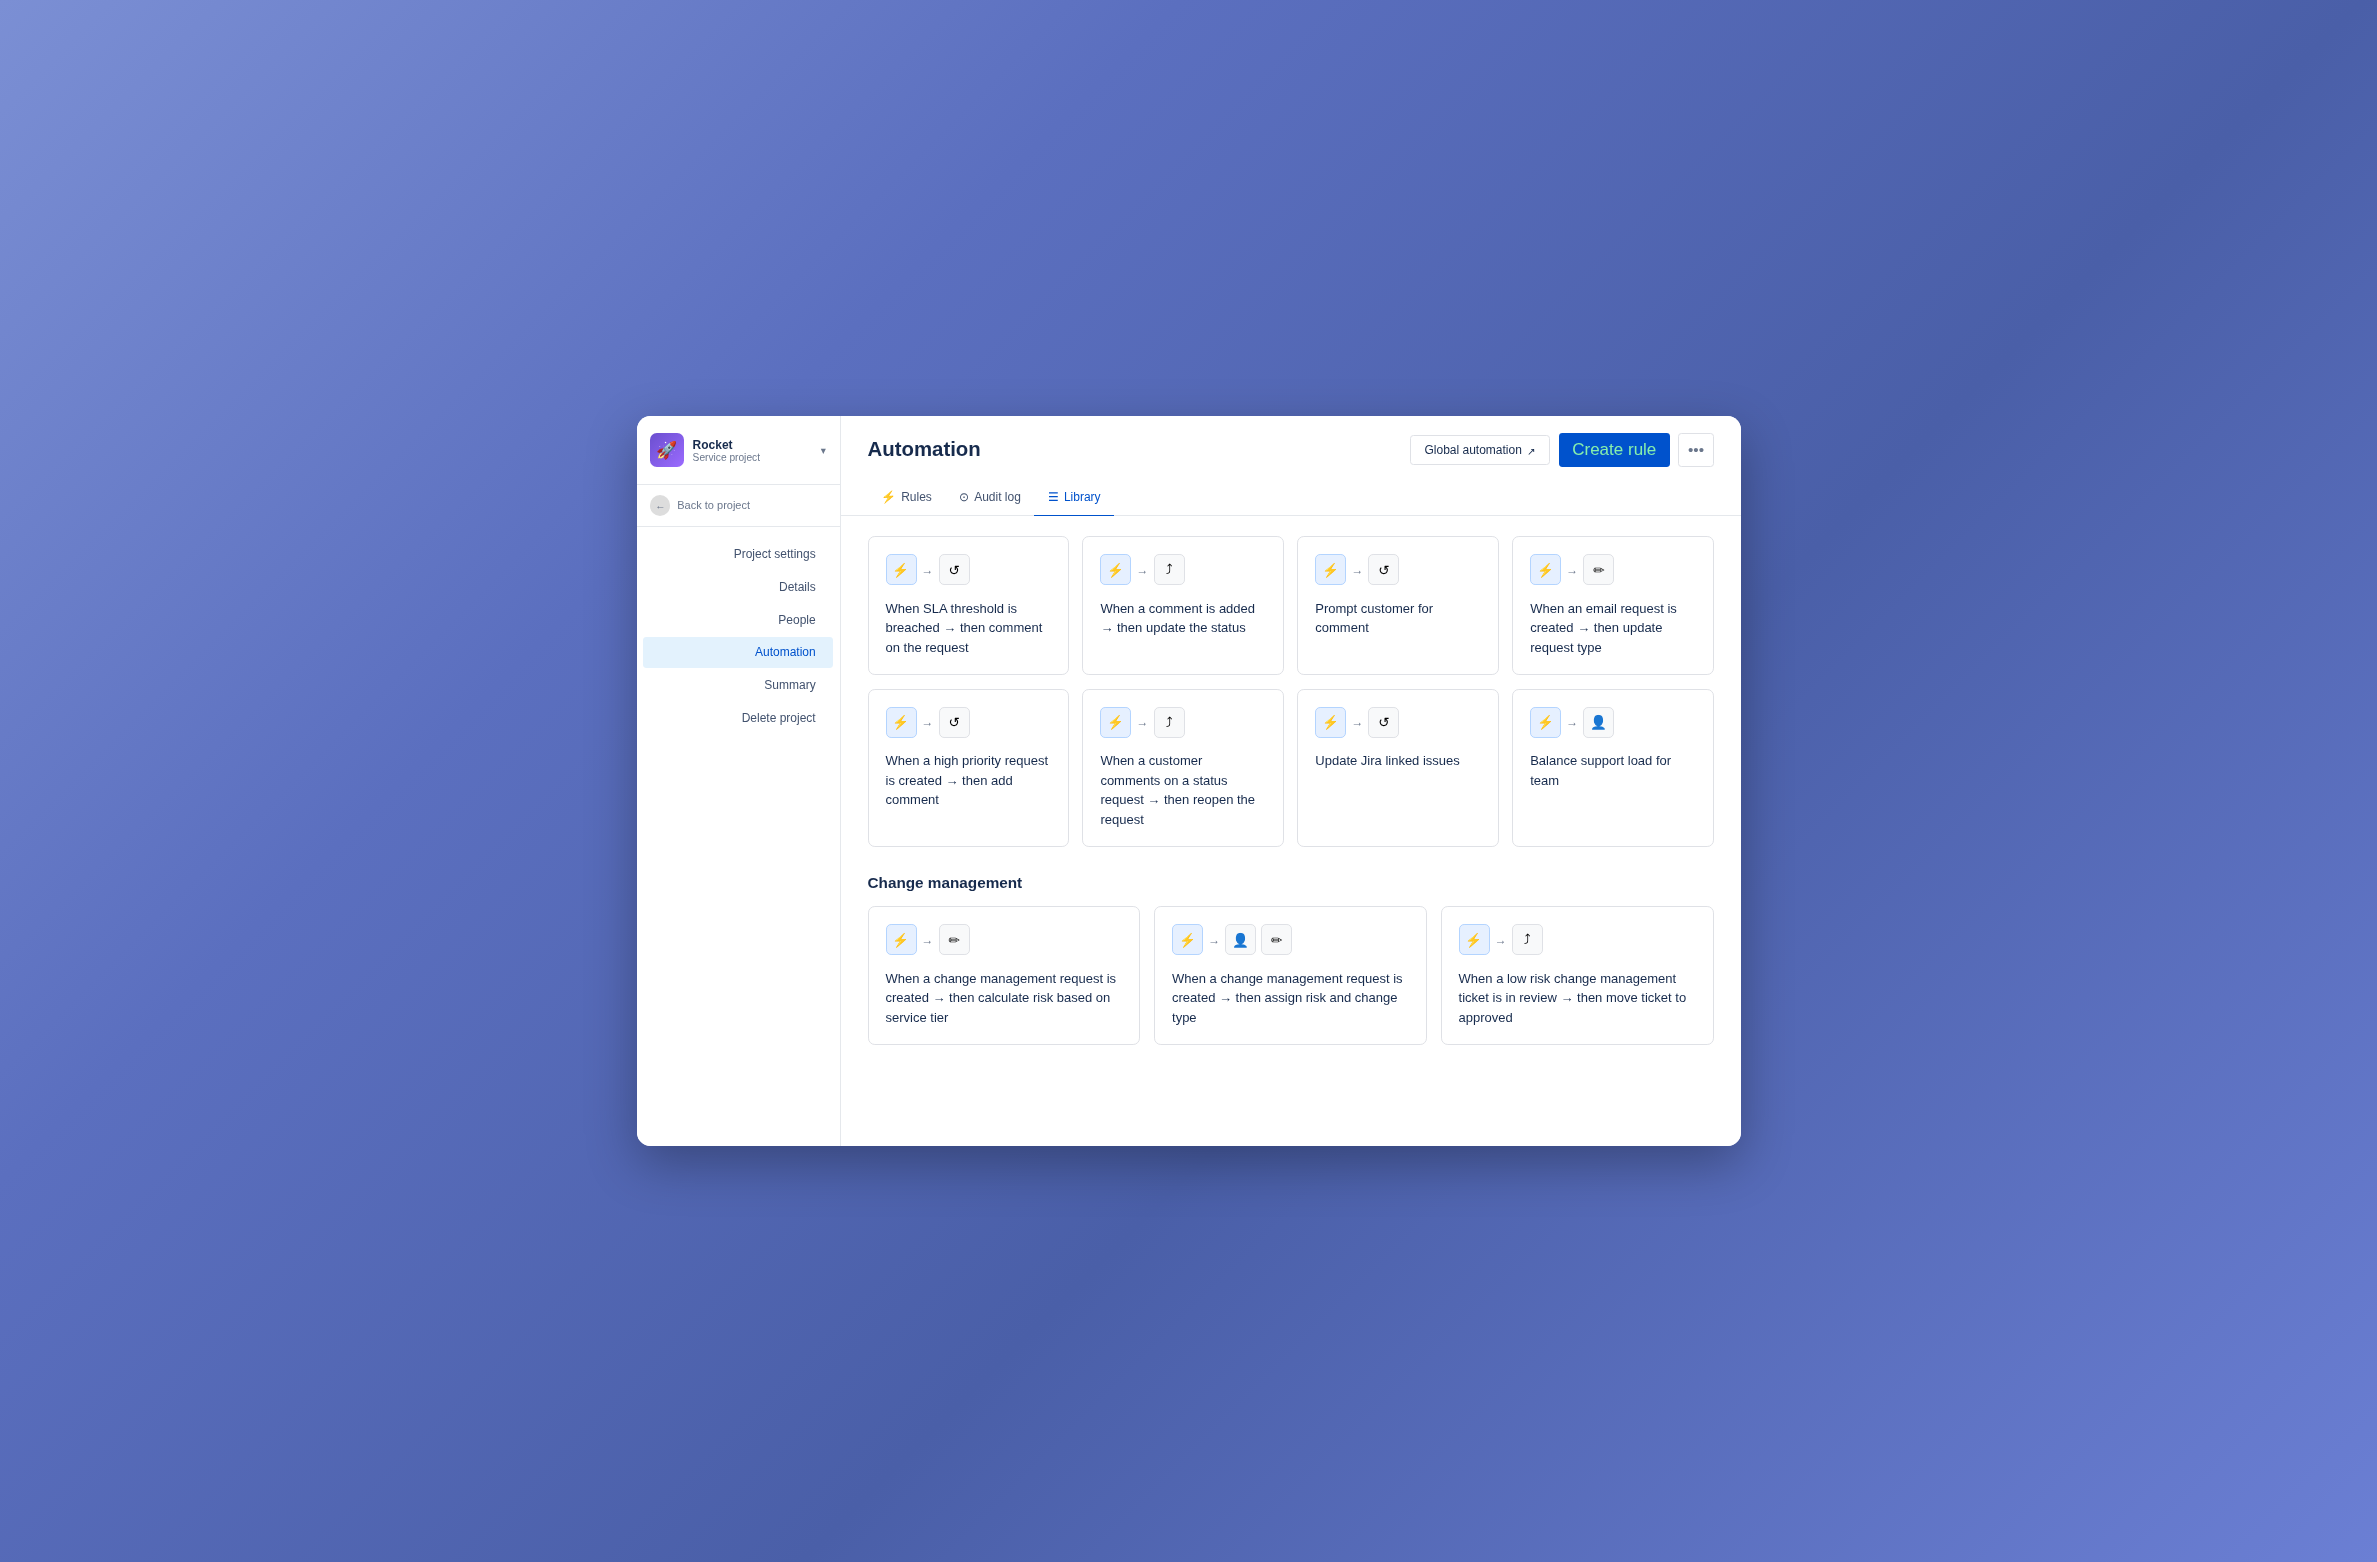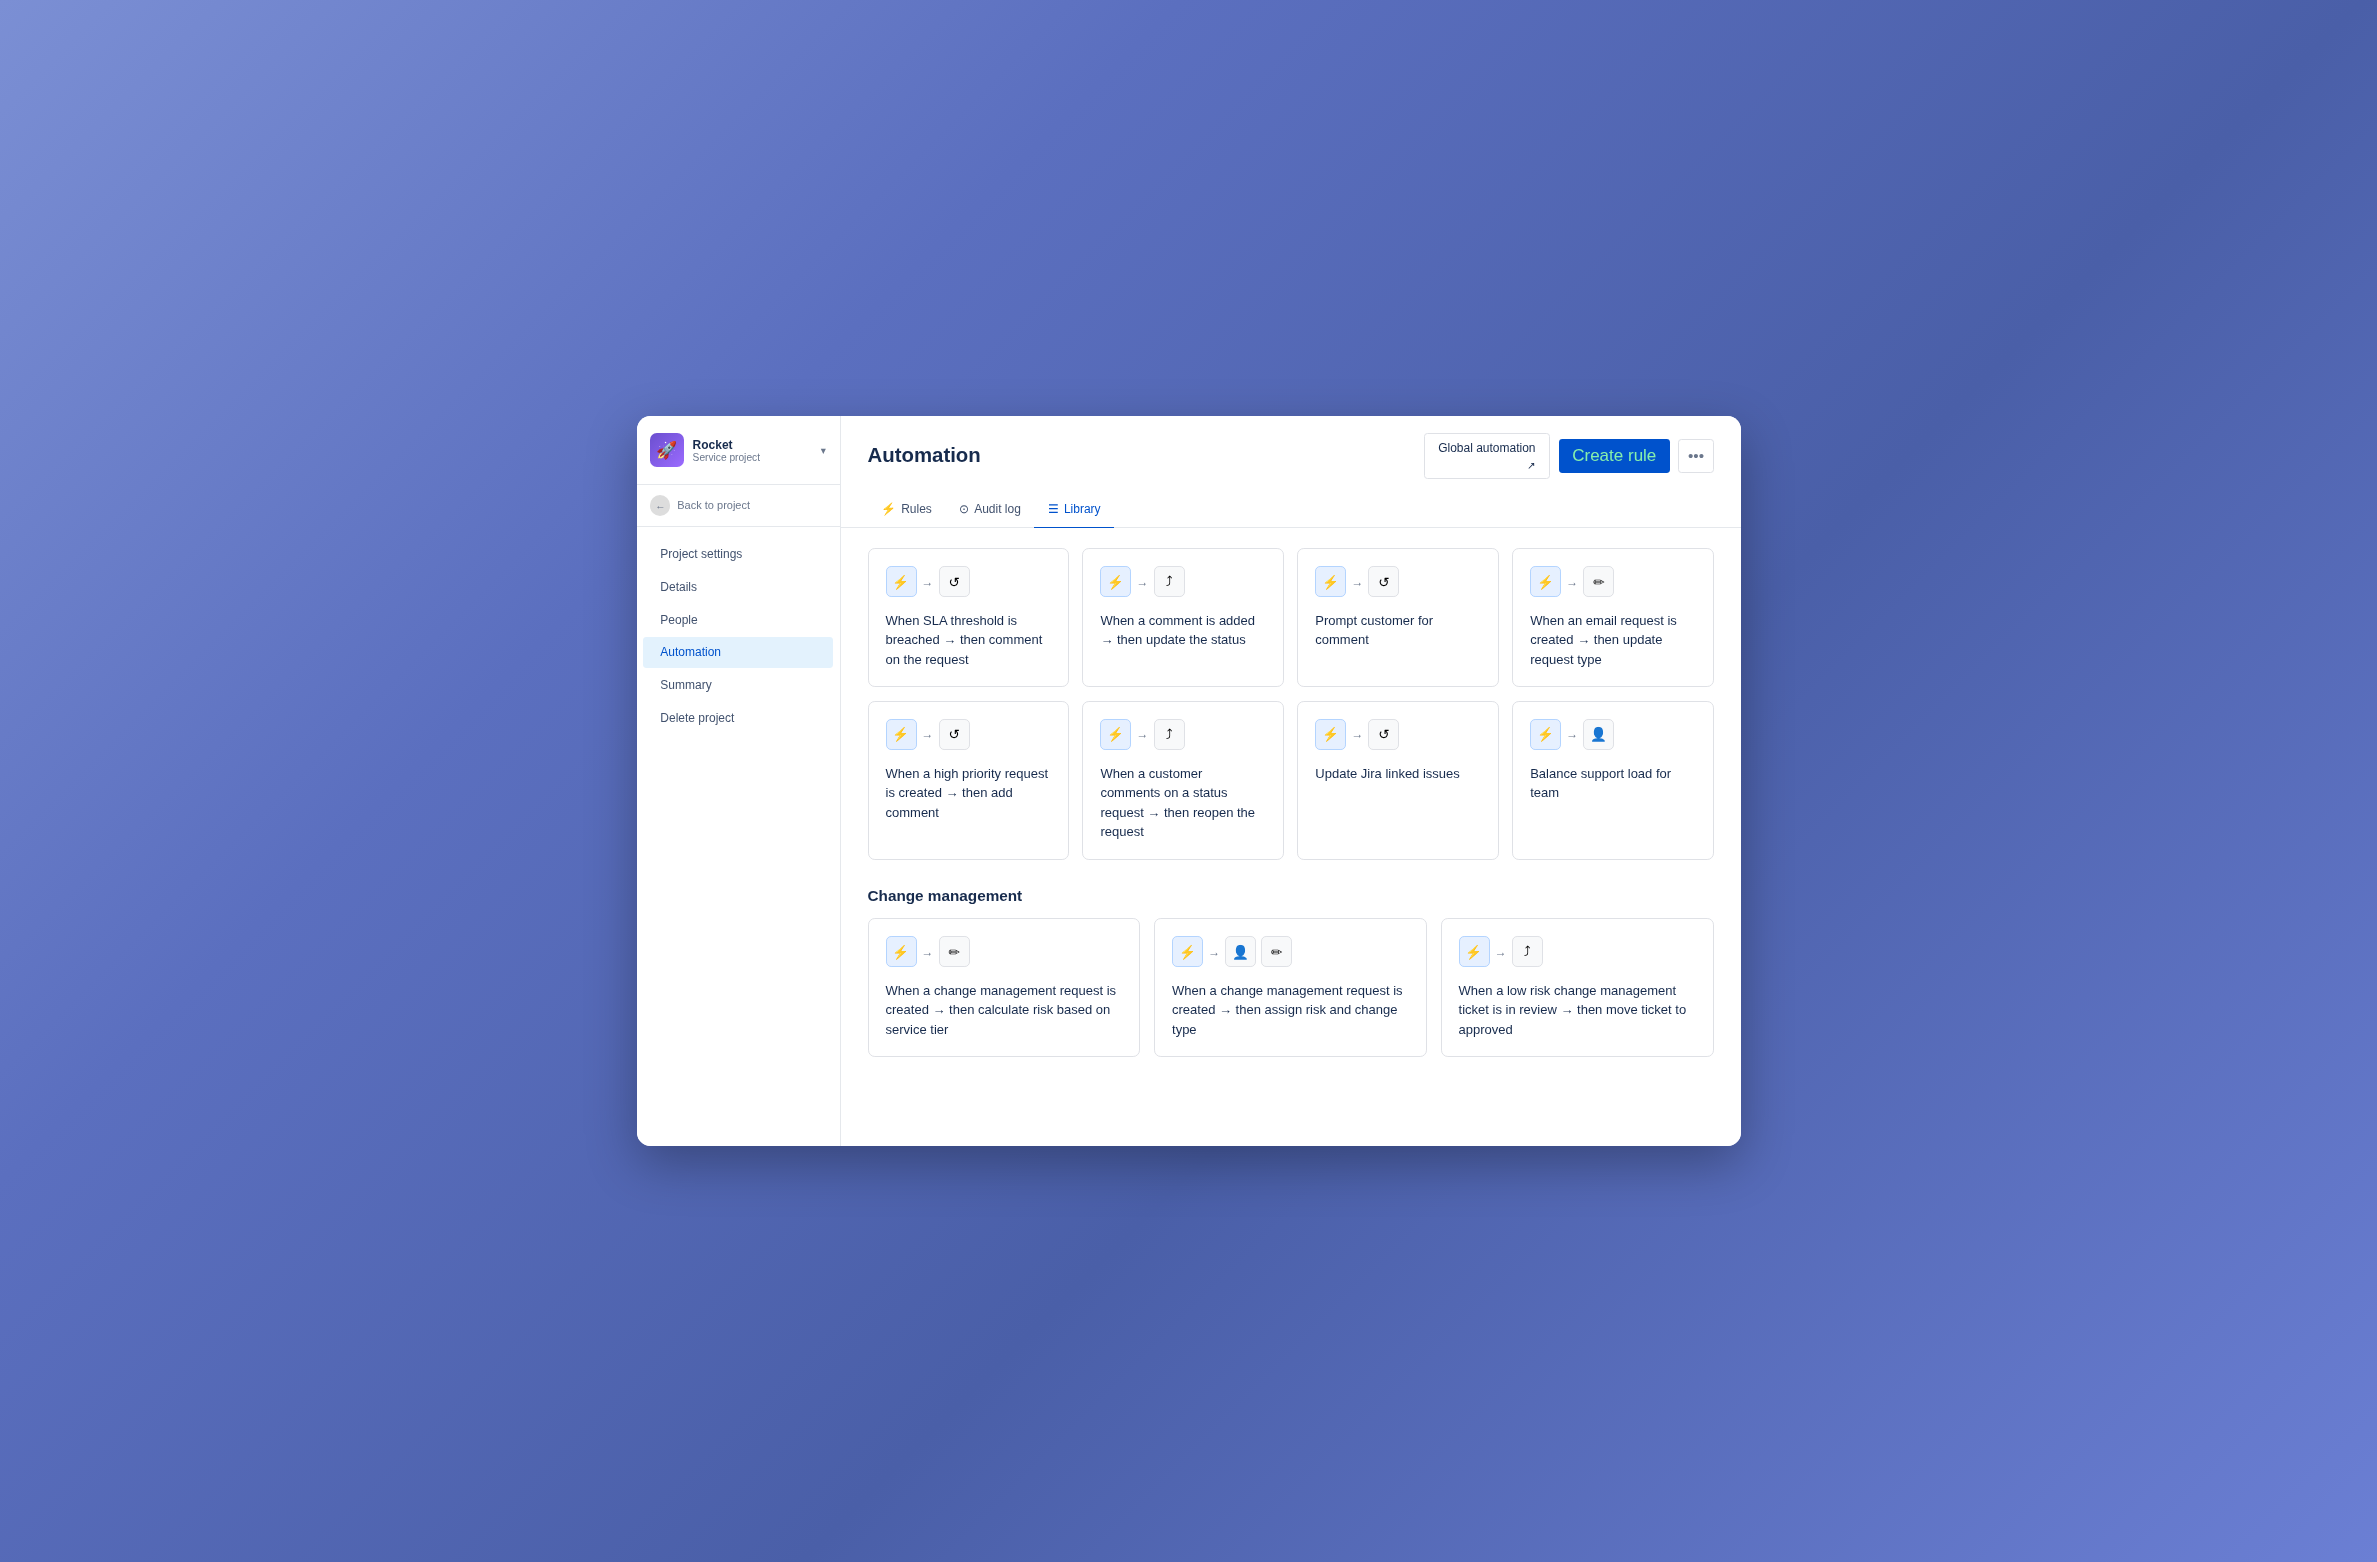--- a/index.html
+++ b/index.html
@@ -82,20 +82,21 @@
       height: 20.4px;
       background: #ddd;
       border-radius: 50%;
       display: flex;
       align-items: center;
       justify-content: center;
       font-size: 10.2px;
     }
     .sidebar-nav {
       padding: 10.2px 0;
+      text-align: right;
     }
     .nav-item {
       padding: 8.5px 17px;
       font-size: 12px;
       color: #42526e;
       cursor: pointer;
       border-radius: 3.4px;
       margin: 1.7px 6.8px;
     }
     .nav-item.active {
@@ -135,21 +136,20 @@
       display: flex;
       align-items: flex-end;
       gap: 5.1px;
       padding: 6.8px 13.6px;
       border: 0.8px solid #dfe1e6;
       background: #fff;
       border-radius: 3.4px;
       font-size: 12px;
       color: #172b4d;
       cursor: pointer;
-      flex-direction: column;
     }
     .create-rule-btn {
       padding: 6.8px 13.6px;
       background: #0052cc;
       color: #86efac;
       border: none;
       border-radius: 3.4px;
       font-size: 17px;
       font-weight: 500;
       cursor: pointer;

